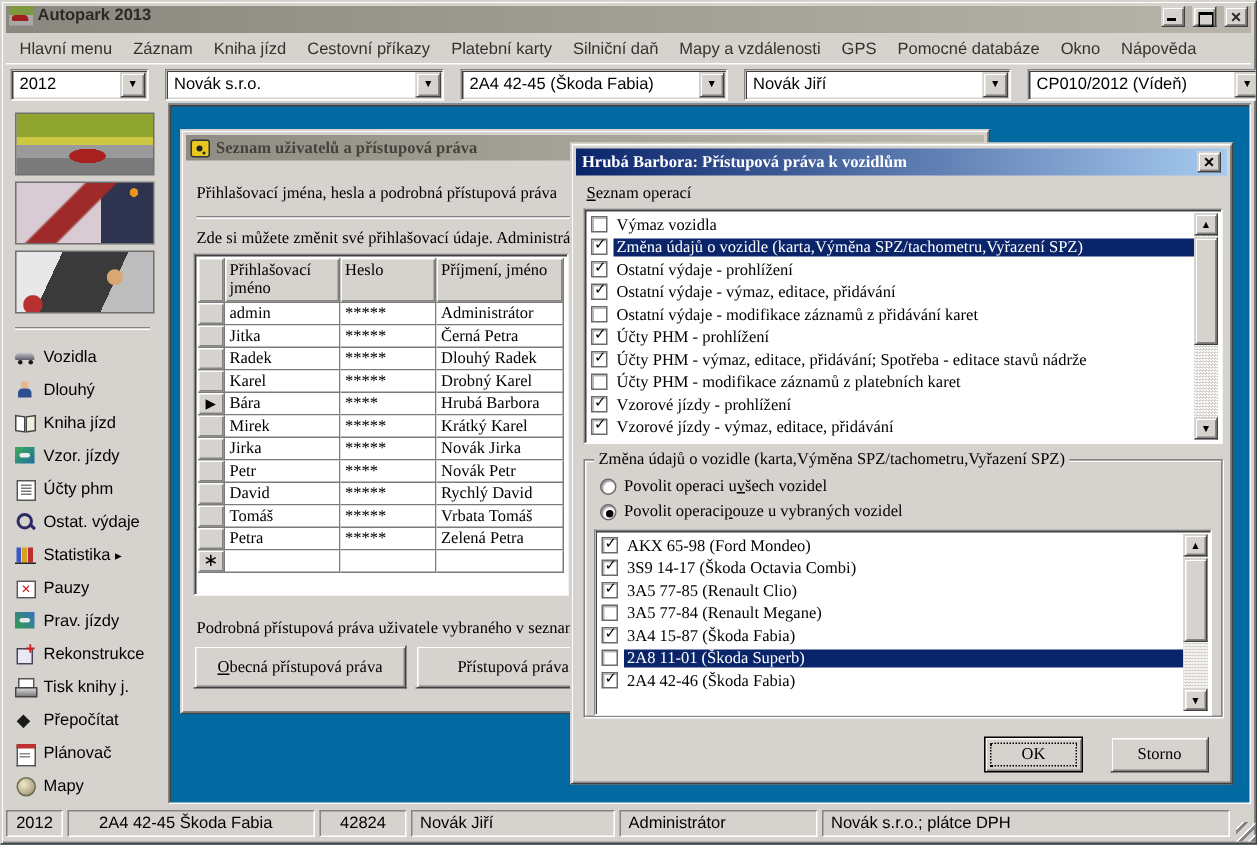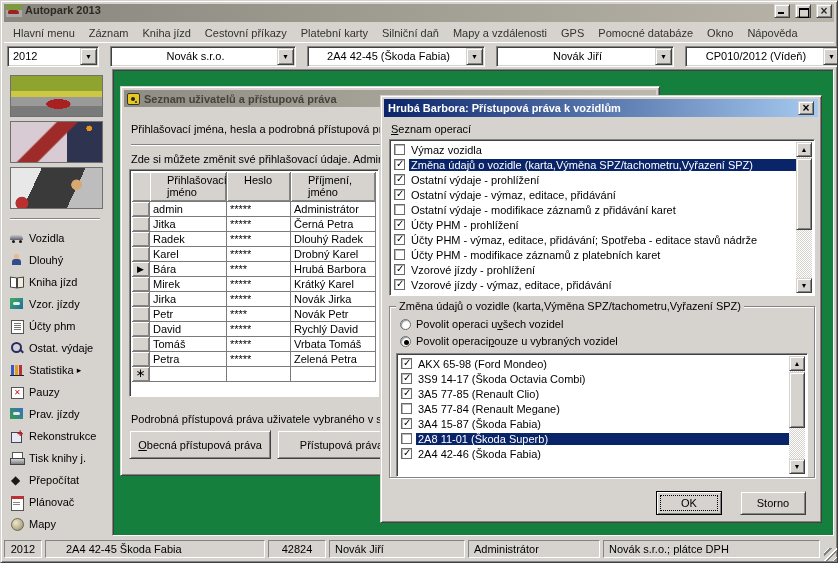--- a/index.html
+++ b/index.html
@@ -26,21 +26,21 @@
   .wbtn.close::after{content:"×";position:absolute;left:0;top:-1px;width:14px;text-align:center;font:bold 12px/14px "Liberation Sans",sans-serif;}
   
   .menubar{position:absolute;left:3px;top:22px;right:3px;height:19px;display:flex;align-items:center;padding-left:2px;}
   .menu-item{padding:2px 7px;color:#34322d;white-space:nowrap;}
   
   .toolbar{position:absolute;left:3px;top:41px;right:3px;height:27px;border-top:1px solid #fff;
     display:flex;align-items:center;padding-left:3px;}
   .combo{height:21px;background:#fff;border:1px solid;border-color:#848484 #fff #fff #848484;
     box-shadow:inset 1px 1px 0 #404040,inset -1px -1px 0 #d6d3ce;position:relative;
     display:flex;align-items:center;padding:0 20px 0 5px;white-space:nowrap;overflow:hidden;flex:0 0 auto;}
-  .toolbar .combo:not(:first-of-type){margin-left:11px;justify-content:center;}
+  .toolbar .combo:not(:first-of-type){margin-left:11px;}
   .toolbar .combo:not(:first-of-type)::before{content:"";position:absolute;left:-9px;top:0;height:19px;width:5px;
     border-left:1px solid #848484;border-right:1px solid #848484;
     box-shadow:1px 0 0 #fff,-1px 0 0 #fff inset;}
   .toolbar .combo:not(:first-of-type)::before{box-shadow:none;border-left:2px solid;border-right:2px solid;border-color:#fff;border-left-color:#848484;border-right-color:#848484;}
   .carr{position:absolute;right:1px;top:1px;bottom:1px;width:17px;background:#d6d3ce;
     border:1px solid;border-color:#d6d3ce #404040 #404040 #d6d3ce;
     box-shadow:inset 1px 1px 0 #fff,inset -1px -1px 0 #848484;
     display:flex;align-items:center;justify-content:center;}
   .carr::after{content:"▼";font-size:7px;color:#000;}
   
@@ -86,41 +86,41 @@
   .ic[data-icon=route2]::after{left:3px;top:5px;width:7px;height:3px;background:#e8e8e8;border-radius:2px;}
   .ic[data-icon=rebuild]::before{left:1px;top:3px;width:9px;height:9px;background:#e9e9f3;border:1px solid #445;}
   .ic[data-icon=rebuild]::after{content:"+";left:7px;top:-1px;color:#d02020;font:bold 11px/11px "Liberation Sans",sans-serif;}
   .ic[data-icon=printer]::before{left:2px;top:1px;width:9px;height:5px;background:#fff;border:1px solid #555;}
   .ic[data-icon=printer]::after{left:0;top:7px;width:13px;height:5px;background:linear-gradient(#d6d6d6,#7e7e7e);border:1px solid #444;}
   .ic[data-icon=recalc]::before{content:"◆";left:1px;top:0;font-size:12px;line-height:14px;color:#1a1a1a;}
   .ic[data-icon=calendar]::before{left:1px;top:1px;width:11px;height:11px;background:#fff;border:1px solid #555;border-top:3px solid #c03030;}
   .ic[data-icon=calendar]::after{left:3px;top:7px;width:7px;height:1px;background:#888;box-shadow:0 2px 0 #888;}
   .ic[data-icon=globe]::before{left:1px;top:1px;width:11px;height:11px;border-radius:50%;border:1px solid #6a6a50;
     background:radial-gradient(circle at 35% 35%,#efe9c8,#b8b090 60%,#7d7550);}
-  .mdi{flex:1;background:#15803d;border:1px solid;border-color:#848484 #fff #fff #848484;
-    box-shadow:inset 1px 1px 0 #404040;position:relative;overflow:hidden;}
+  .mdi{flex:1;background:#0369a1;border:1px solid;border-color:#848484 #fff #fff #848484;
+    box-shadow:inset 1px 1px 0 #404040;position:relative;overflow:hidden;font-family:Liberation Serif, serif;}
   
   .subwin{position:absolute;left:7px;top:16px;width:540px;height:390px;background:#d6d3ce;
     border:1px solid;border-color:#d6d3ce #404040 #404040 #d6d3ce;
     box-shadow:inset 1px 1px 0 #fff,inset -1px -1px 0 #848484;z-index:1;}
   .titlebar2{position:absolute;left:3px;top:3px;right:3px;height:17px;
     background:linear-gradient(90deg,#8f8d83,#bcb8ae);color:#44423a;font-weight:bold;
     display:flex;align-items:center;gap:4px;padding:0 3px;}
   .uicon{width:13px;height:12px;background:#e8c820;border:1px solid #333;border-radius:2px;position:relative;flex:0 0 13px;}
   .uicon::after{content:"";position:absolute;left:3px;top:3px;width:4px;height:4px;background:#222;border-radius:50%;box-shadow:3px 3px 0 -1px #222;}
   .uw-intro{position:absolute;left:10px;top:36px;white-space:nowrap;}
   .uw-sep{position:absolute;left:10px;top:57px;right:8px;height:2px;border-top:1px solid #848484;border-bottom:1px solid #fff;}
   .uw-hint{position:absolute;left:10px;top:66px;white-space:nowrap;}
   .tablebox{position:absolute;left:8px;top:82px;width:250px;height:228px;background:#fff;
     border:1px solid;border-color:#848484 #fff #fff #848484;box-shadow:inset 1px 1px 0 #404040;}
   .tgrid{position:absolute;left:2px;top:2px;right:2px;}
   .trow{display:grid;grid-template-columns:18px 77px 64px 85px;height:15px;}
   .trow.thead{height:30px;}
   .tc{border-right:1px solid #7b7b7b;border-bottom:1px solid #7b7b7b;padding:1px 3px;overflow:hidden;white-space:nowrap;background:#fff;}
-  .tc.hd{background:#d6d3ce;box-shadow:inset 1px 1px 0 #fff,inset -1px -1px 0 #848484;white-space:normal;line-height:12px;padding:2px 17px;}
+  .tc.hd{background:#d6d3ce;box-shadow:inset 1px 1px 0 #fff,inset -1px -1px 0 #848484;white-space:normal;line-height:12px;padding:2px 3px;}
   .tc.gray{background:#d6d3ce;box-shadow:inset 1px 1px 0 #fff,inset -1px -1px 0 #848484;padding:0;text-align:center;}
   .trow.sel .marker::after{content:"▶";font-size:9px;line-height:14px;}
   .newmark{font-size:12px;line-height:13px;}
   .uw-footer{position:absolute;left:10px;top:326px;white-space:nowrap;}
   .btn{background:#d6d3ce;border:1px solid;border-color:#d6d3ce #404040 #404040 #d6d3ce;
     box-shadow:inset 1px 1px 0 #fff,inset -1px -1px 0 #848484;
     display:flex;align-items:center;justify-content:center;white-space:nowrap;position:absolute;}
   .uw-btn1{left:8px;top:343px;width:142px;height:29px;}
   .uw-btn2{left:156px;top:343px;width:168px;height:29px;}
   
@@ -591,21 +591,21 @@
             <span>Storno</span>
           </div>
       </div>
 
     </div>
   </div>
 
   <div class="statusbar">
 
   <div class="sfield" style="width: 38px; text-align: center;">2012</div>
-      <div class="sfield" style="width: 220px; padding-left: 20px;">2A4 42-45  Škoda Fabia</div>
+      <div class="sfield" style="width: 165px; padding-left: 20px;">2A4 42-45  Škoda Fabia</div>
       <div class="sfield" style="width: 58px; text-align: center;">42824</div>
       <div class="sfield" style="width: 136px;">Novák Jiří</div>
       <div class="sfield" style="width: 132px;">Administrátor</div>
       <div class="sfield" style="flex: 1 1 auto;">Novák s.r.o.;  plátce DPH</div>
     </div>
   <div class="grip"></div>
 
 </div>
 
 </body></html>

